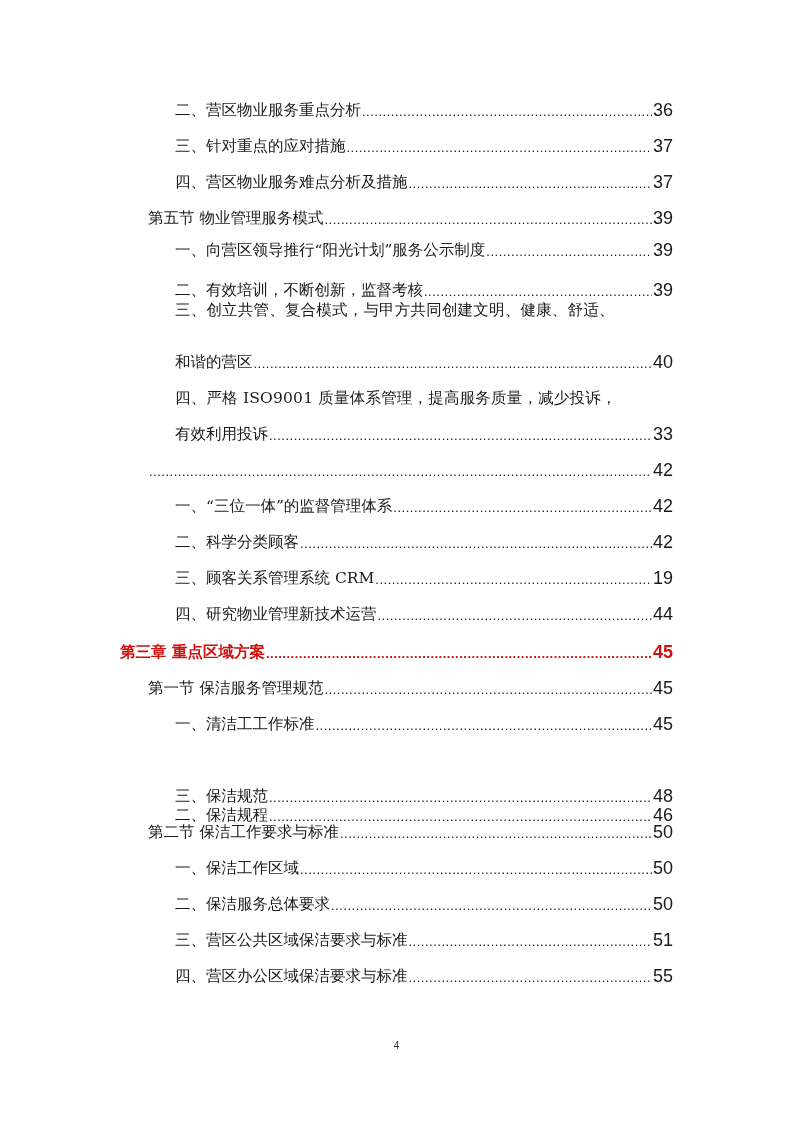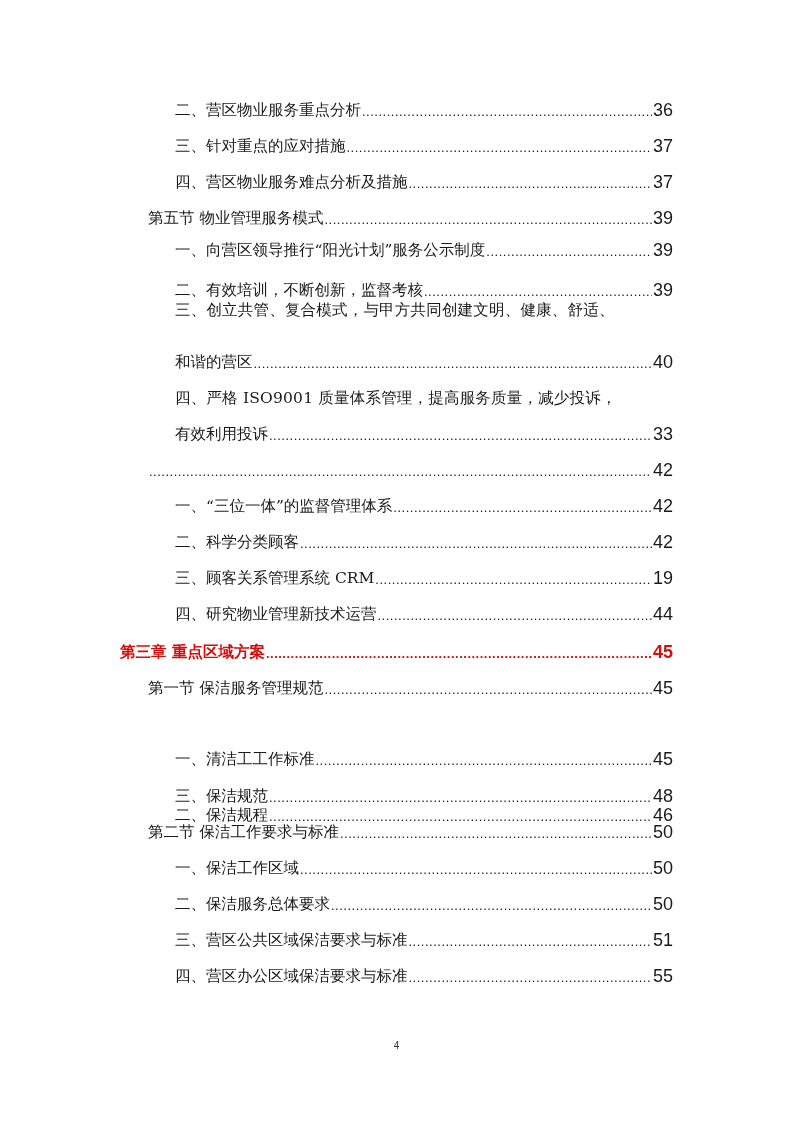--- a/index.html
+++ b/index.html
@@ -125,21 +125,21 @@
     <div class="toc-row lvl-chapter" style="top: 550px;">
       <span class="label">第三章  重点区域方案</span>
       <span class="leader"></span>
       <span class="page">45</span>
     </div>
     <div class="toc-row lvl-section" style="top: 586px;">
       <span class="label">第一节  保洁服务管理规范</span>
       <span class="leader"></span>
       <span class="page">45</span>
     </div>
-    <div class="toc-row lvl-item" style="top: 622px; margin-top: 35px;">
+    <div class="toc-row lvl-item" style="top: 622px;">
       <span class="label">一、清洁工工作标准</span>
       <span class="leader"></span>
       <span class="page">45</span>
     </div>
     <div class="toc-row lvl-item" style="top: 669px; margin-top: 44px;">
       <span class="label">二、保洁规程</span>
       <span class="leader"></span>
       <span class="page">46</span>
     </div>
     <div class="toc-row lvl-item" style="top: 694px;">

